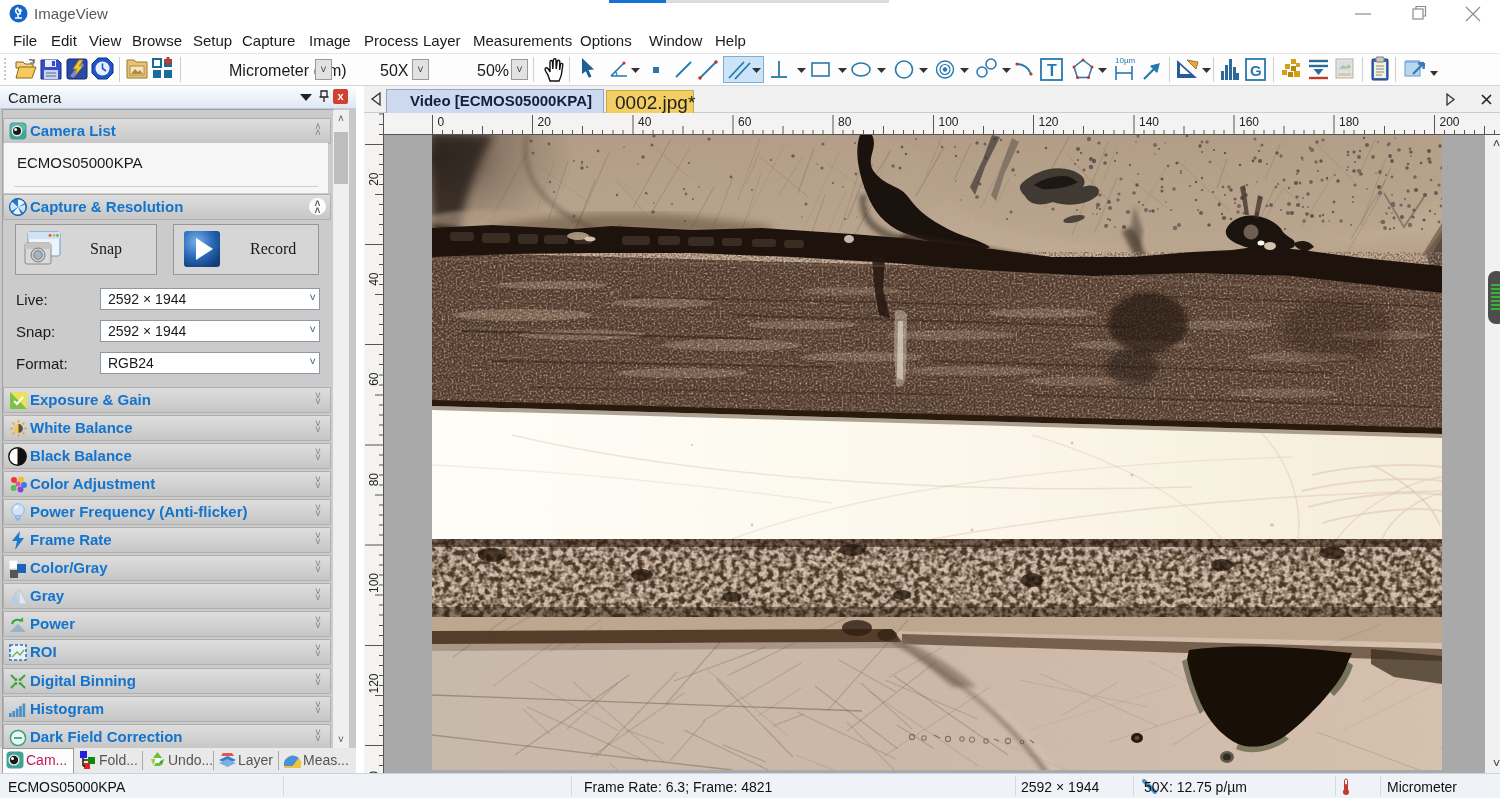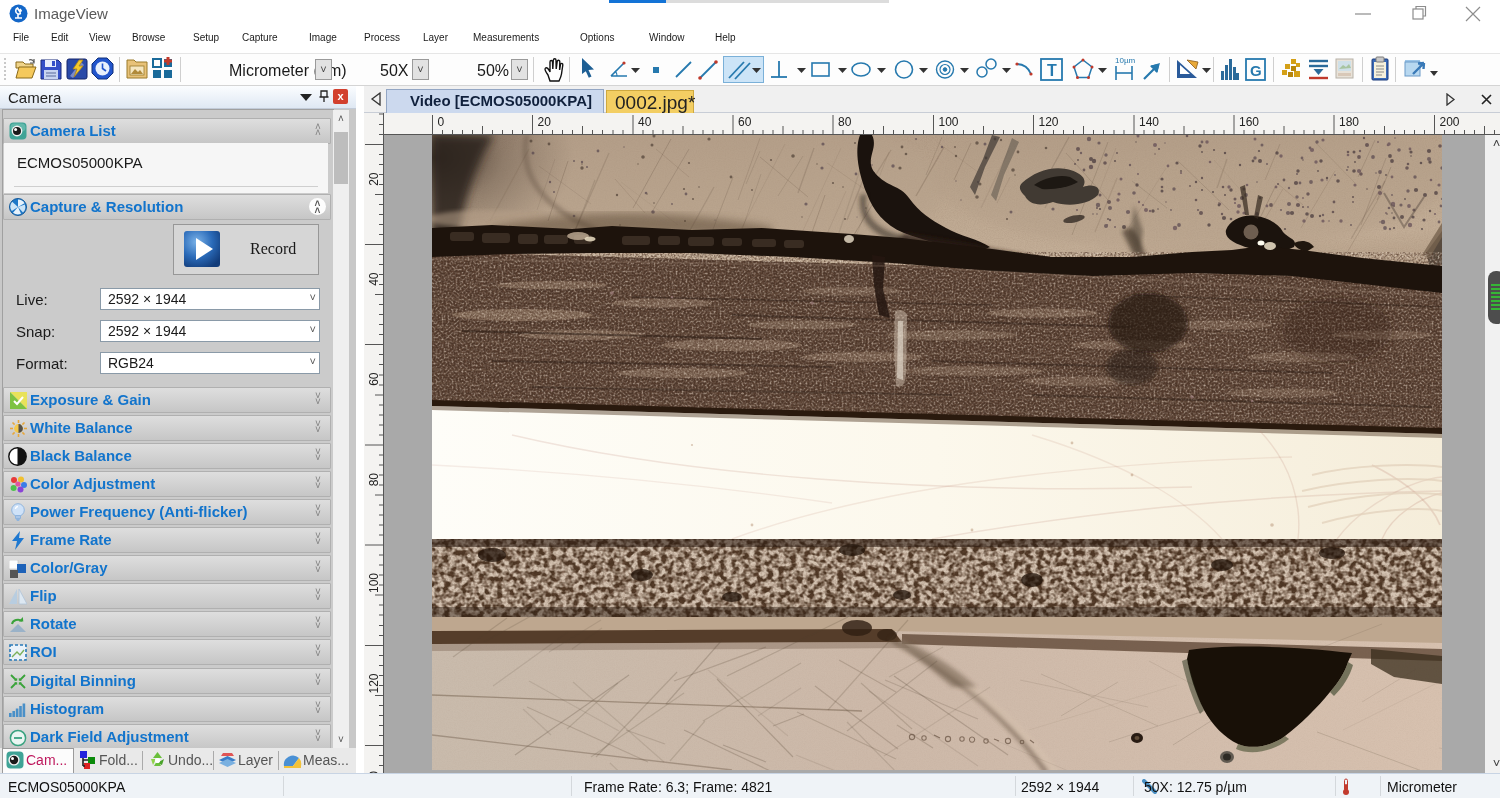--- a/index.html
+++ b/index.html
@@ -4,21 +4,21 @@
 <style>
   html,body{margin:0;padding:0;}
   body{width:1500px;height:798px;overflow:hidden;position:relative;
        font-family:"Liberation Sans",sans-serif;background:#fff;}
   .abs{position:absolute;}
   
   #titlebar{left:0;top:0;width:1500px;height:28px;background:#ffffff;}
   #titletext{left:34px;top:5px;font-size:15px;color:#5a5a5a;}
   
   #menubar{left:0;top:28px;width:1500px;height:25px;background:#ffffff;border-bottom:1px solid #e6e6e6;}
-  .mi{position:absolute;top:4px;font-size:10px;color:#1a1a1a;}
+  .mi{position:absolute;top:4px;font-size:15px;color:#1a1a1a;}
   
   #toolbar{left:0;top:54px;width:1500px;height:31px;background:#fdfdfd;border-bottom:1px solid #d4d4d4;}
   .combotext{position:absolute;top:6px;font-size:16px;color:#1a1a1a;}
   .combobtn{position:absolute;top:5px;width:15px;height:19px;background:#e2e2e2;border:1px solid #9a9a9a;
             font-size:11px;color:#444;text-align:center;line-height:19px;}
   .combotext{top:8px;font-size:16px;margin-left:40px;}
   
   #panel{left:0;top:86px;width:356px;height:689px;background:#c8c8c8;}
   #paneltitle{left:0;top:0;width:356px;height:22px;background:linear-gradient(#fbfdff,#dfe8f3);
               border-bottom:1px solid #c2cbd8;}
@@ -295,20 +295,34 @@
         <circle cx="9" cy="9" r="8.5" fill="none" stroke="#155a9a" stroke-width="1"></circle>
         <path d="M9 9 L9 1.5 A7.5 7.5 0 0 1 15.5 5.2 Z" fill="#e8f2fb"></path>
         <path d="M9 9 L15.8 6.5 A7.5 7.5 0 0 1 14 14.5 Z" fill="#cde4f6"></path>
         <path d="M9 9 L12 15.8 A7.5 7.5 0 0 1 4 14.8 Z" fill="#e8f2fb"></path>
         <path d="M9 9 L2.8 13 A7.5 7.5 0 0 1 3.2 3.8 Z" fill="#cde4f6"></path>
       </svg>
       <span class="txt">Capture &amp; Resolution</span>
       <div style="position:absolute;left:305px;top:3px;width:17px;height:17px;border-radius:50%;background:#fdfdfd;
            color:#555;font-size:10px;line-height:7px;text-align:center;font-weight:bold;padding-top:2px;box-sizing:border-box">˄<br>˄</div>
     </div>
+    <div class="bigbtn" style="left:12px;width:140px">
+      <svg class="abs" style="left:8px;top:6px" width="38" height="36" viewBox="0 0 38 36">
+        <rect x="4" y="1" width="32" height="24" rx="2" fill="#eef4fa" stroke="#5a9fd4"></rect>
+        <rect x="4" y="1" width="32" height="7" fill="#cfe3f4"></rect>
+        <circle cx="26" cy="4.5" r="1.4" fill="#e05a3a"></circle>
+          <circle cx="30" cy="4.5" r="1.4" fill="#e0b53a"></circle>
+          <circle cx="33.5" cy="4.5" r="1.4" fill="#7ab05a"></circle>
+        <rect x="1" y="12" width="26" height="21" rx="2" fill="#d9d9d9" stroke="#8a8a8a"></rect>
+        <rect x="1" y="12" width="26" height="6" fill="#c4c4c4"></rect>
+        <circle cx="14" cy="24" r="7" fill="#cacaca" stroke="#7d7d7d"></circle>
+        <circle cx="14" cy="24" r="4.2" fill="#9fb6c8" stroke="#7d7d7d"></circle>
+      </svg>
+      <span class="abs" style="left:74px;top:15px;font-size:16px;color:#1a1a1a;font-family:'Liberation Serif',serif">Snap</span>
+    </div>
     <div class="bigbtn" style="left:170px;width:144px">
       <svg class="abs" style="left:10px;top:6px" width="36" height="36" viewBox="0 0 36 36">
         <defs>
             <radialGradient id="recg" cx="35%" cy="30%" r="80%">
           <stop offset="0" stop-color="#7ab2e8"></stop>
               <stop offset="0.55" stop-color="#2a6ab8"></stop>
               <stop offset="1" stop-color="#123c7a"></stop>
         </radialGradient>
           </defs>
         <rect x="0" y="0" width="36" height="36" rx="3" fill="url(#recg)"></rect>
@@ -402,30 +416,30 @@
 <rect x="1" y="10" width="8" height="8" fill="#555"></rect>
         </svg>
       <span class="txt">Color/Gray</span>
       <div class="chev" style="line-height:6px">˅<br>˅</div>
     </div>
     <div class="sechead" style="top:473px">
       <svg class="abs" style="left:5px;top:4px" width="18" height="17" viewBox="0 0 18 17">
 <path d="M8 1 L8 16 L0 16 Z" fill="#b8cde0"></path>
           <path d="M10 1 L10 16 L18 16 Z" fill="#dde8f2" stroke="#b0c4d8" stroke-width="0.8"></path>
         </svg>
-      <span class="txt">Flip</span>
+      <span class="txt">Gray</span>
       <div class="chev" style="line-height:6px">˅<br>˅</div>
     </div>
     <div class="sechead" style="top:501px">
       <svg class="abs" style="left:5px;top:4px" width="18" height="17" viewBox="0 0 18 17">
 <path d="M9 8 L17 16 L1 16 Z" fill="#9ab2c8"></path>
 <path d="M3 8 a6 5 0 0 1 10 -3" stroke="#3aa33a" stroke-width="2" fill="none"></path>
 <path d="M13.8 1 l0.5 4.5 l-4.5 0" fill="#3aa33a" stroke="none"></path>
         </svg>
-      <span class="txt">Rotate</span>
+      <span class="txt">Power</span>
       <div class="chev" style="line-height:6px">˅<br>˅</div>
     </div>
     <div class="sechead" style="top:529px">
       <svg class="abs" style="left:5px;top:4px" width="18" height="17" viewBox="0 0 18 17">
 <rect x="1" y="1" width="16" height="15" fill="#eaf2fa" stroke="#2a7ab8" stroke-width="1.6" stroke-dasharray="3 2"></rect>
 <path d="M3 13 l5-5 3 3 4-5" stroke="#7ab05a" stroke-width="1.4" fill="none"></path>
         </svg>
       <span class="txt">ROI</span>
       <div class="chev" style="line-height:6px">˅<br>˅</div>
     </div>
@@ -455,21 +469,21 @@
           </g>
         </svg>
       <span class="txt">Histogram</span>
       <div class="chev" style="line-height:6px">˅<br>˅</div>
     </div>
     <div class="sechead" style="top:614px">
       <svg class="abs" style="left:5px;top:4px" width="18" height="18" viewBox="0 0 18 18">
 <circle cx="9" cy="9" r="7.6" fill="#eaf6f2" stroke="#3aa380" stroke-width="1.5"></circle>
 <line x1="5" y1="9" x2="13" y2="9" stroke="#3aa380" stroke-width="1.8"></line>
         </svg>
-      <span class="txt">Dark Field Adjustment</span>
+      <span class="txt">Dark Field Correction</span>
       <div class="chev" style="line-height:6px">˅<br>˅</div>
     </div>
   </div>
 
   <div class="abs" style="left:333px;top:24px;width:16px;height:638px;background:#efefef">
     <div class="abs" style="left:0;top:0;width:16px;height:17px;color:#505050;font-size:10px;text-align:center;line-height:17px">˄</div>
     <div class="abs" style="left:1px;top:22px;width:14px;height:52px;background:#bdbdbd"></div>
     <div class="abs" style="left:0;top:621px;width:16px;height:17px;color:#505050;font-size:10px;text-align:center;line-height:17px">˅</div>
   </div>
 

